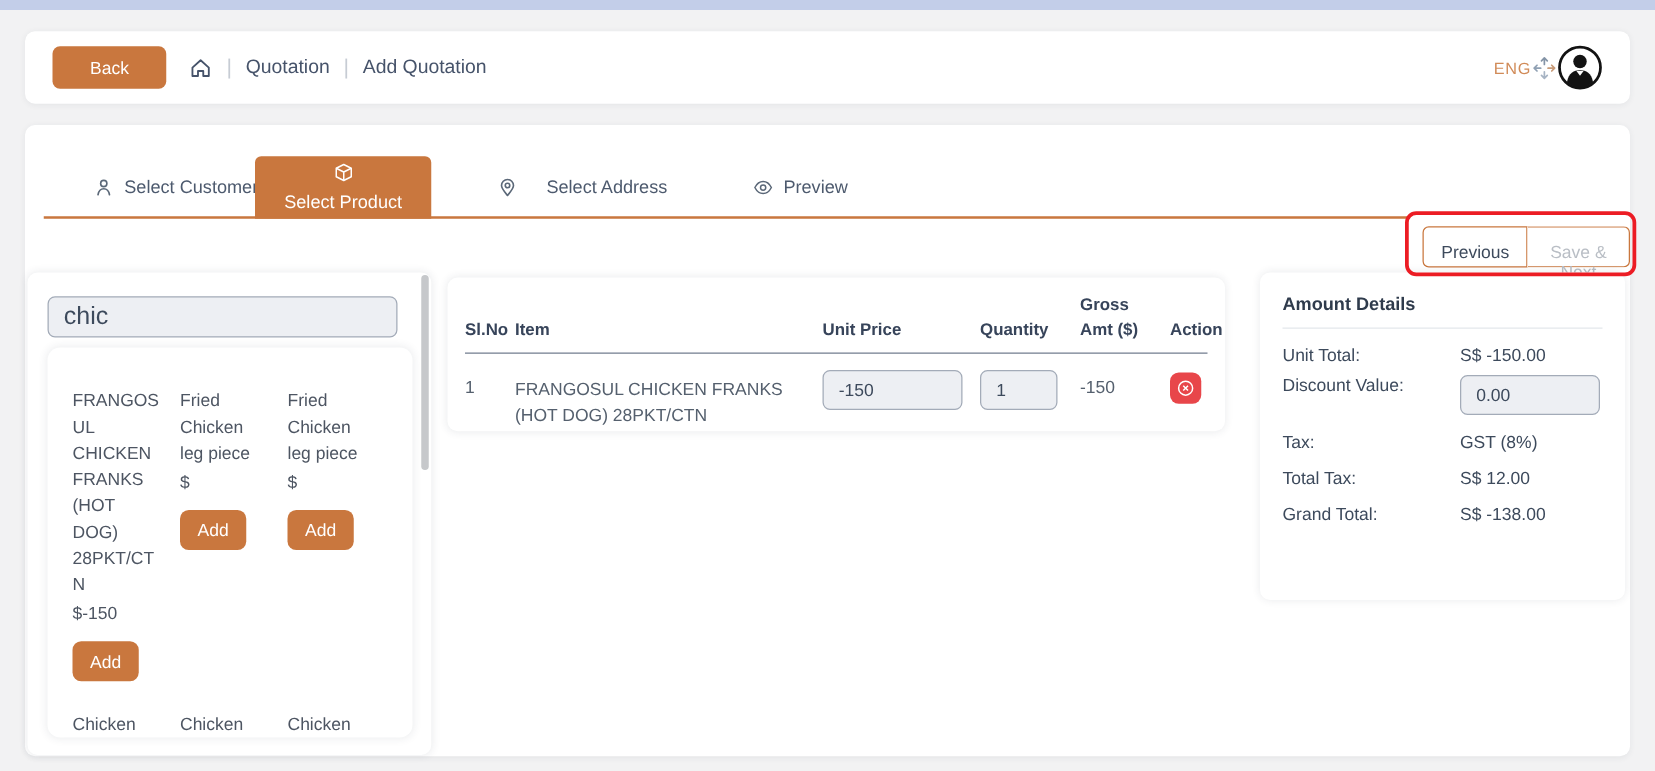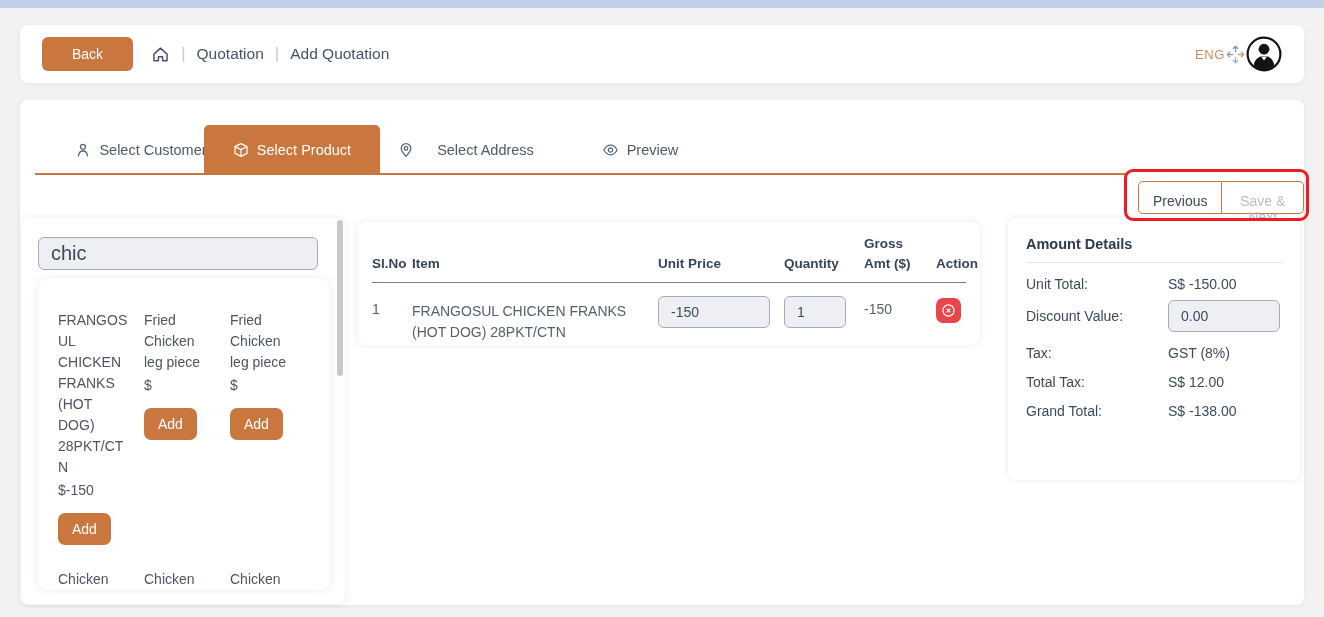--- a/index.html
+++ b/index.html
@@ -81,21 +81,21 @@
   .qty-input { width:62px; }
   .delete-btn { width:25px; height:25px; background:#e8464a; border:none; border-radius:7px;
                 cursor:pointer; display:flex; align-items:center; justify-content:center; margin-top:2px; }
 
   
   .amount-card { position:absolute; left:988px; top:118px; width:292px; height:262px;
                  border-radius:8px; background:#fff; box-shadow:0 0 7px rgba(40,50,70,.10);
                  padding:18px 18px 0; }
   .amount-title { font-size:14.5px; font-weight:700; color:#2f3b4c; padding-bottom:10px;
                   border-bottom:1px solid #e4e7eb; }
-  .amount-row { display:flex; align-items:center; font-size:14px; color:#3d4a5c; margin-top:13px; }
+  .amount-row { display:flex; align-items:flex-start; font-size:14px; color:#3d4a5c; margin-top:13px; }
   .amount-row .lbl { width:142px; flex:0 0 142px; }
   .amount-row .val { }
   .amount-row.input-row { margin-top:8px; }
   .amt-input { background:#edeff3; border:1px solid #a3abb8; border-radius:6px;
                width:112px; height:32px; font-family:inherit; font-size:14px; color:#3d4a5c;
                padding:0 12px; outline:none; }
 </style>
 </head>
 <body>
 
@@ -137,21 +137,21 @@
 <div class="main card">
 
   <div class="tab" style="left:40px; width:162px;">
     <svg width="16" height="16" viewBox="0 0 16 16" fill="none" stroke="#5b6878" stroke-width="1.3" stroke-linecap="round">
       <circle cx="8" cy="4.8" r="2.5"></circle>
         <path d="M3.4 13.8 C4 10.4 5.9 9 8 9 s4 1.4 4.6 4.8"></path>
     </svg>
     <span>Select Customer</span>
   </div>
 
-  <div class="tab active" style="left:184px; width:176px;">
+  <div class="tab active" style="left:184px; width:141px;flex-direction:column;">
     <svg width="16" height="16" viewBox="0 0 16 16" fill="none" stroke="#ffffff" stroke-width="1.2" stroke-linejoin="round">
       <path d="M8 1.6 L14 4.6 v6.8 L8 14.4 2 11.4 V4.6 Z"></path>
         <path d="M2 4.6 l6 3 6-3 M8 7.6 v6.8"></path>
     </svg>
     <span>Select Product</span>
   </div>
 
   <div class="tab" style="left:372px; width:148px;gap:23px;">
     <svg width="16" height="16" viewBox="0 0 16 16" fill="none" stroke="#5b6878" stroke-width="1.3" stroke-linejoin="round">
       <path d="M8 14.4 C5.2 11 3.2 8.7 3.2 6.4 a4.8 4.8 0 0 1 9.6 0 C12.8 8.7 10.8 11 8 14.4 Z"></path>

